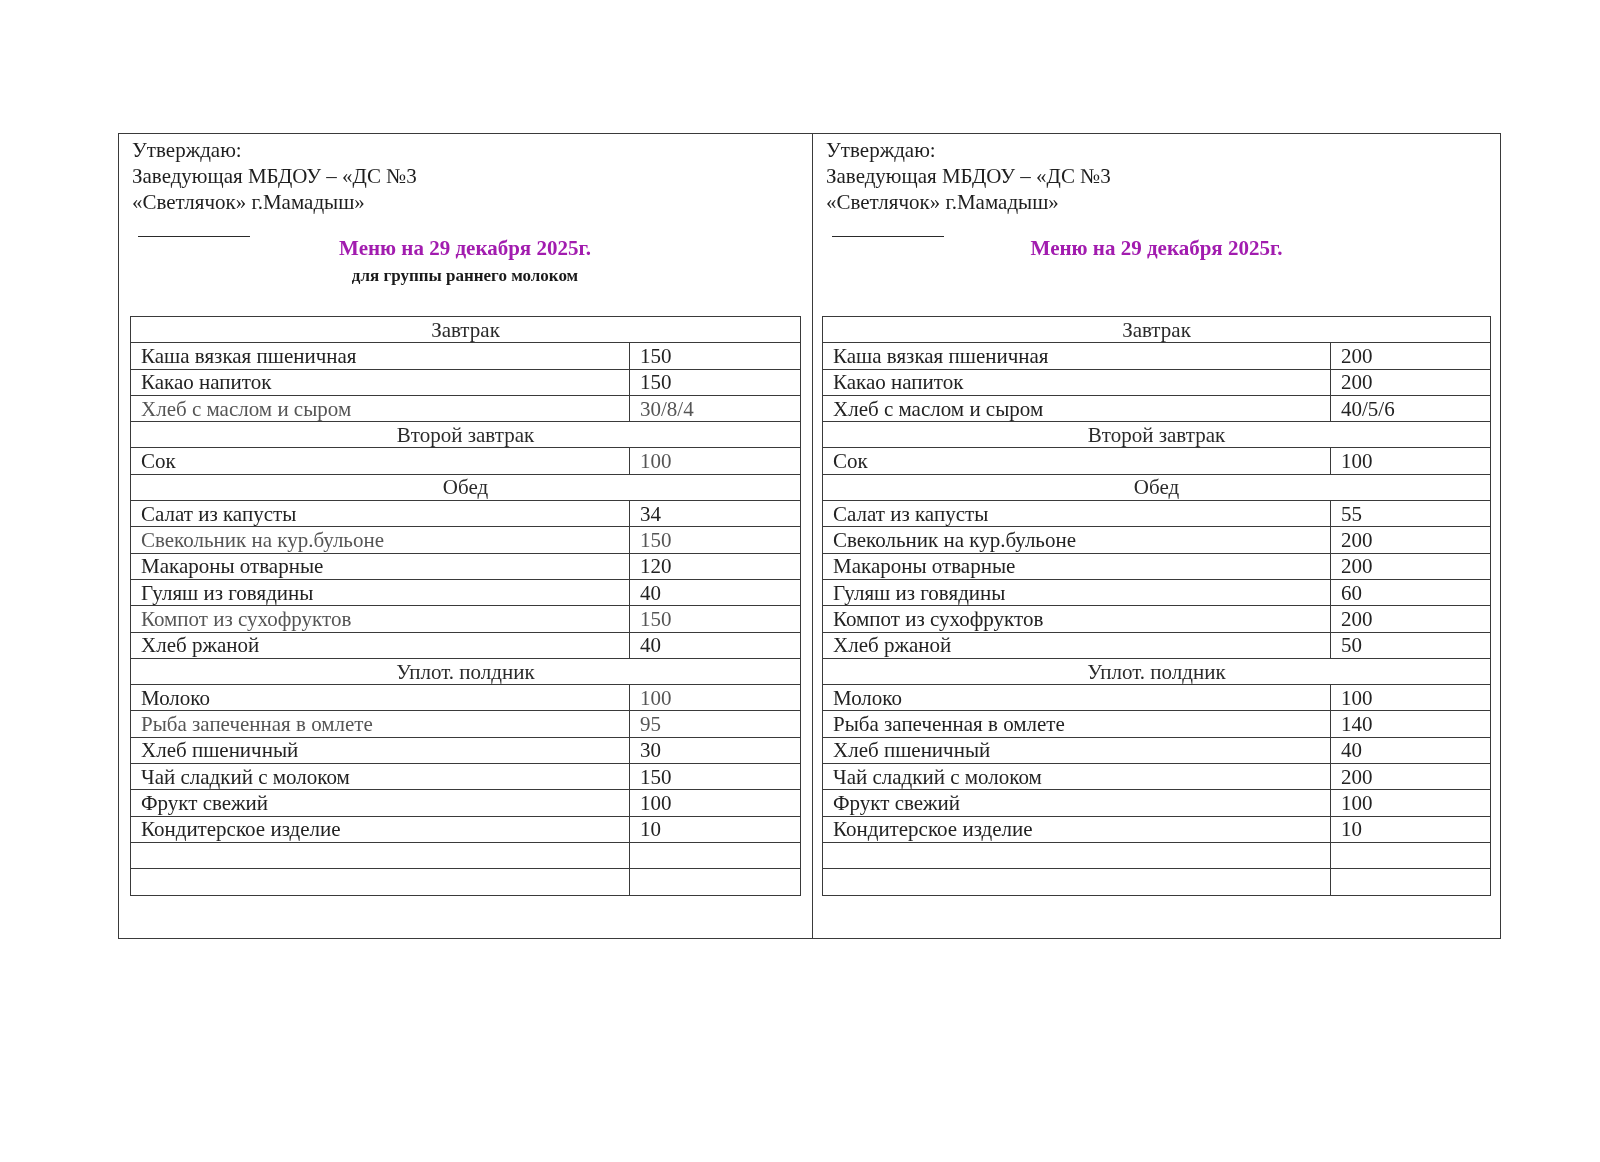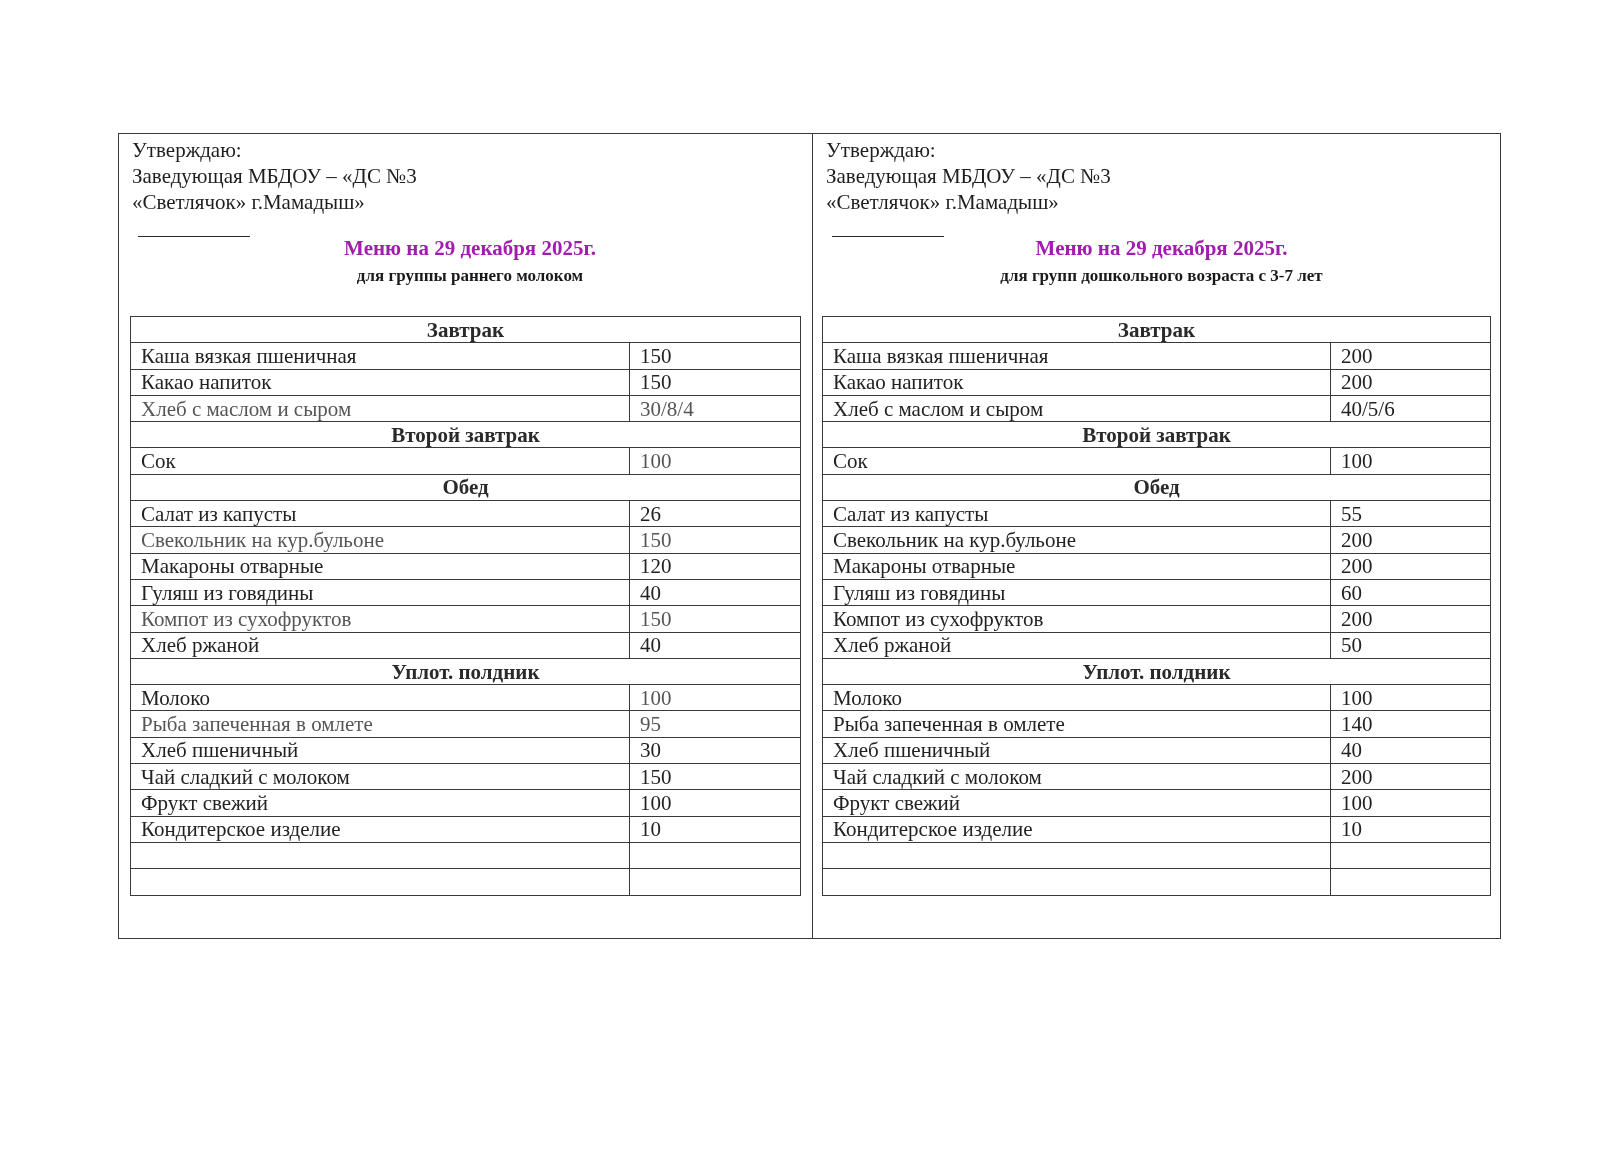--- a/index.html
+++ b/index.html
@@ -23,21 +23,20 @@
     .divider {
       position: absolute;
       left: 812px; top: 133px;
       width: 0; height: 806px;
       border-left: 1.5px solid #3a3a3a;
     }
     .panel {
       position: absolute;
       top: 133px;
       height: 806px;
-      padding-left: 10px;
     }
     .panel.left { left: 118px; width: 694px; }
     .panel.right { left: 812px; width: 689px; }
 
     .approve {
       position: absolute;
       left: 14px; top: 4px;
       font-size: 21px;
       line-height: 26px;
       color: #1e1e1e;
@@ -81,21 +80,21 @@
     table.menu td {
       border: 1.3px solid #3a3a3a;
       height: 25.3px;
       padding: 0 10px;
       line-height: 22px;
       white-space: nowrap;
       vertical-align: middle;
     }
     table.menu td.section {
       text-align: center;
-      font-weight: bold;
+      font-weight: normal;
       color: #2a2a2a;
     }
     table.menu td.qty { width: 150px; }
     .panel.right table.menu td.qty { width: 139px; }
     .faded { color: #555; }
   </style>
 </head>
 <body>
 
 <div class="frame"></div>
@@ -135,21 +134,21 @@
       <tr>
           <td>Сок</td>
           <td class="qty faded">100</td>
         </tr>
 
       <tr>
           <td colspan="2" class="section">Обед</td>
         </tr>
       <tr>
           <td>Салат из капусты</td>
-          <td class="qty">26</td>
+          <td class="qty">34</td>
         </tr>
       <tr>
           <td class="faded">Свекольник на кур.бульоне</td>
           <td class="qty faded">150</td>
         </tr>
       <tr>
           <td>Макароны отварные</td>
           <td class="qty">120</td>
         </tr>
       <tr>
@@ -206,21 +205,20 @@
 </div>
 
 <div class="panel right">
   <div class="approve">
     <div>Утверждаю:</div>
     <div>Заведующая МБДОУ – «ДС №3</div>
     <div>«Светлячок» г.Мамадыш»</div>
   </div>
   <div class="sign-line"></div>
   <div class="title">Меню на 29 декабря 2025г.</div>
-  <div class="subtitle">для групп дошкольного возраста с 3-7 лет</div>
 
   <table class="menu">
     <tbody>
       <tr>
           <td colspan="2" class="section">Завтрак</td>
         </tr>
       <tr>
           <td>Каша вязкая пшеничная</td>
           <td class="qty">200</td>
         </tr>

